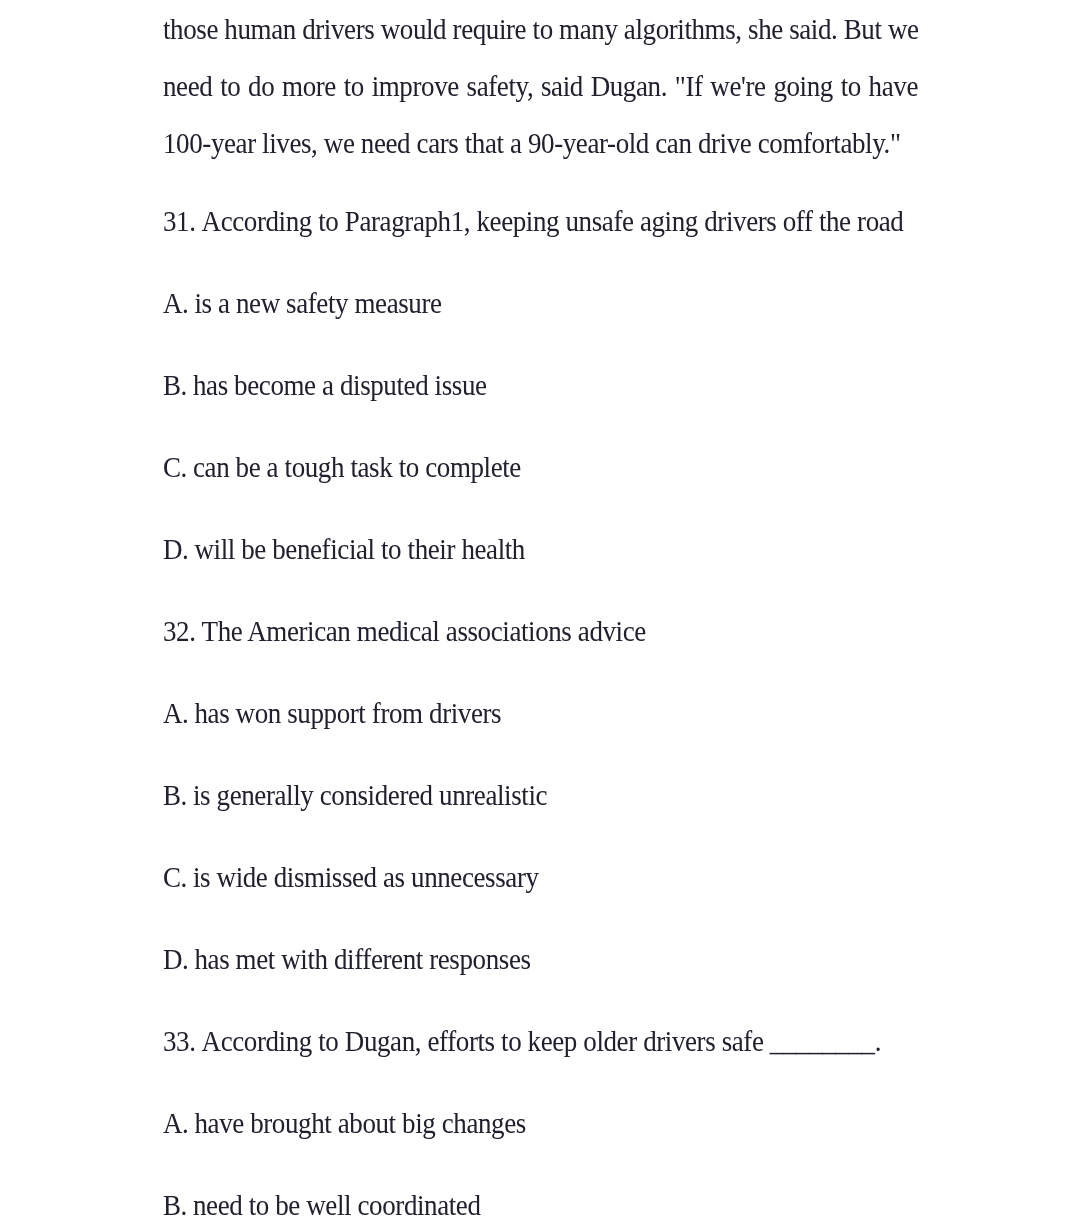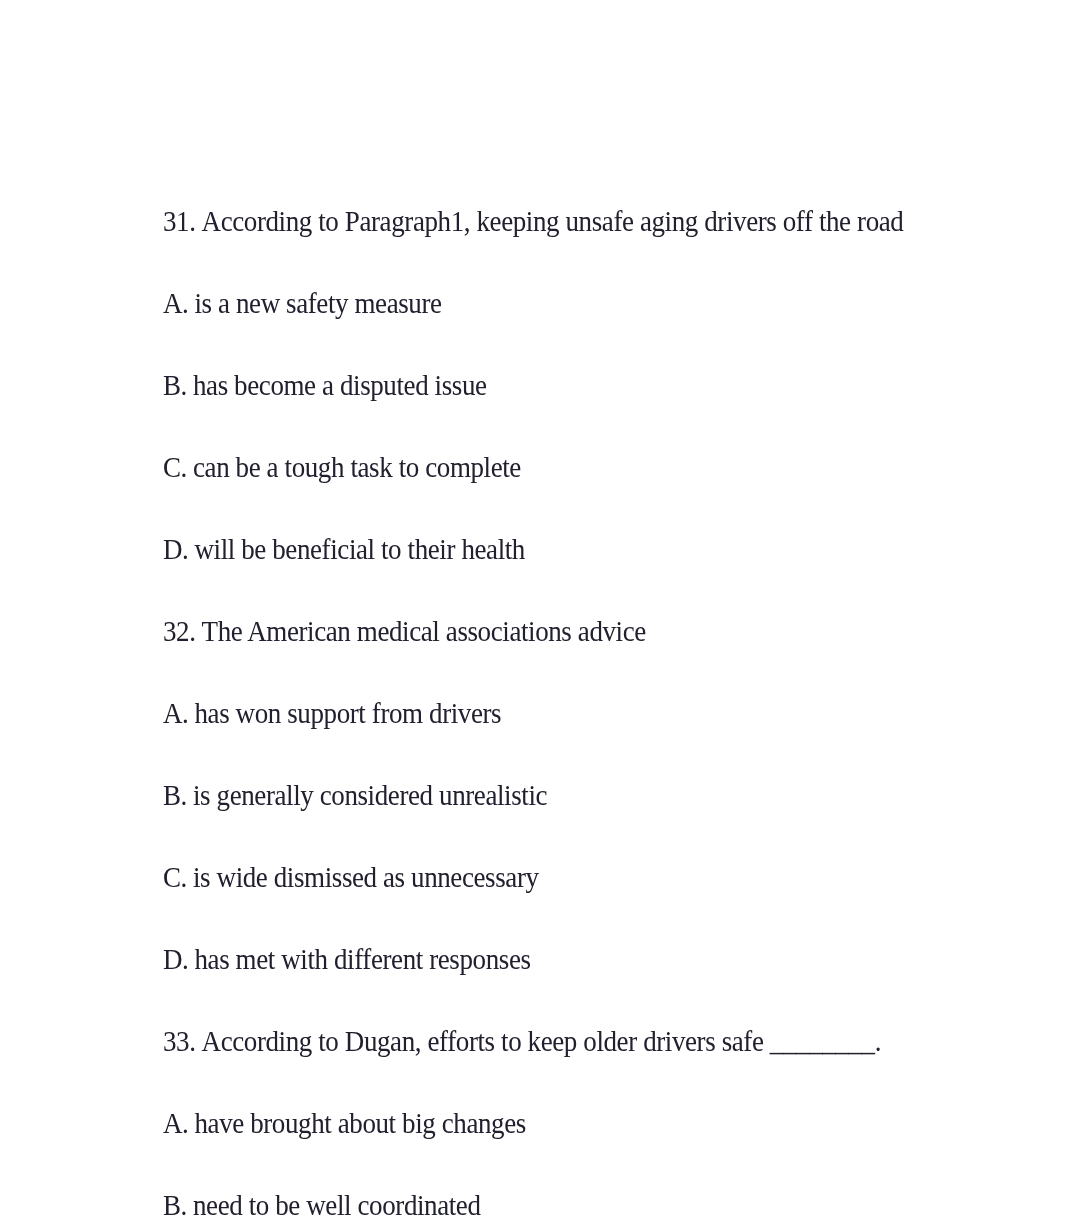--- a/index.html
+++ b/index.html
@@ -56,20 +56,25 @@
   }
   .q-line .num, .q-line .label {
     margin-right: 6px;
   }
 </style>
 </head>
 <body>
 
 <div id="page">
 
+  <div id="passage">
+    <div class="p-line">those human drivers would require to many algorithms, she said. But we</div>
+    <div class="p-line">need to do more to improve safety, said Dugan. "If we're going to have</div>
+    <div class="p-line last">100-year lives, we need cars that a 90-year-old can drive comfortably."</div>
+  </div>
 
   <div id="questions">
 
     <div class="q-line">
       <span class="num">31.</span><span>According to Paragraph1, keeping unsafe aging drivers off the road</span>
     </div>
     <div class="q-line">
       <span class="label">A.</span><span>is a new safety measure</span>
     </div>
     <div class="q-line">

